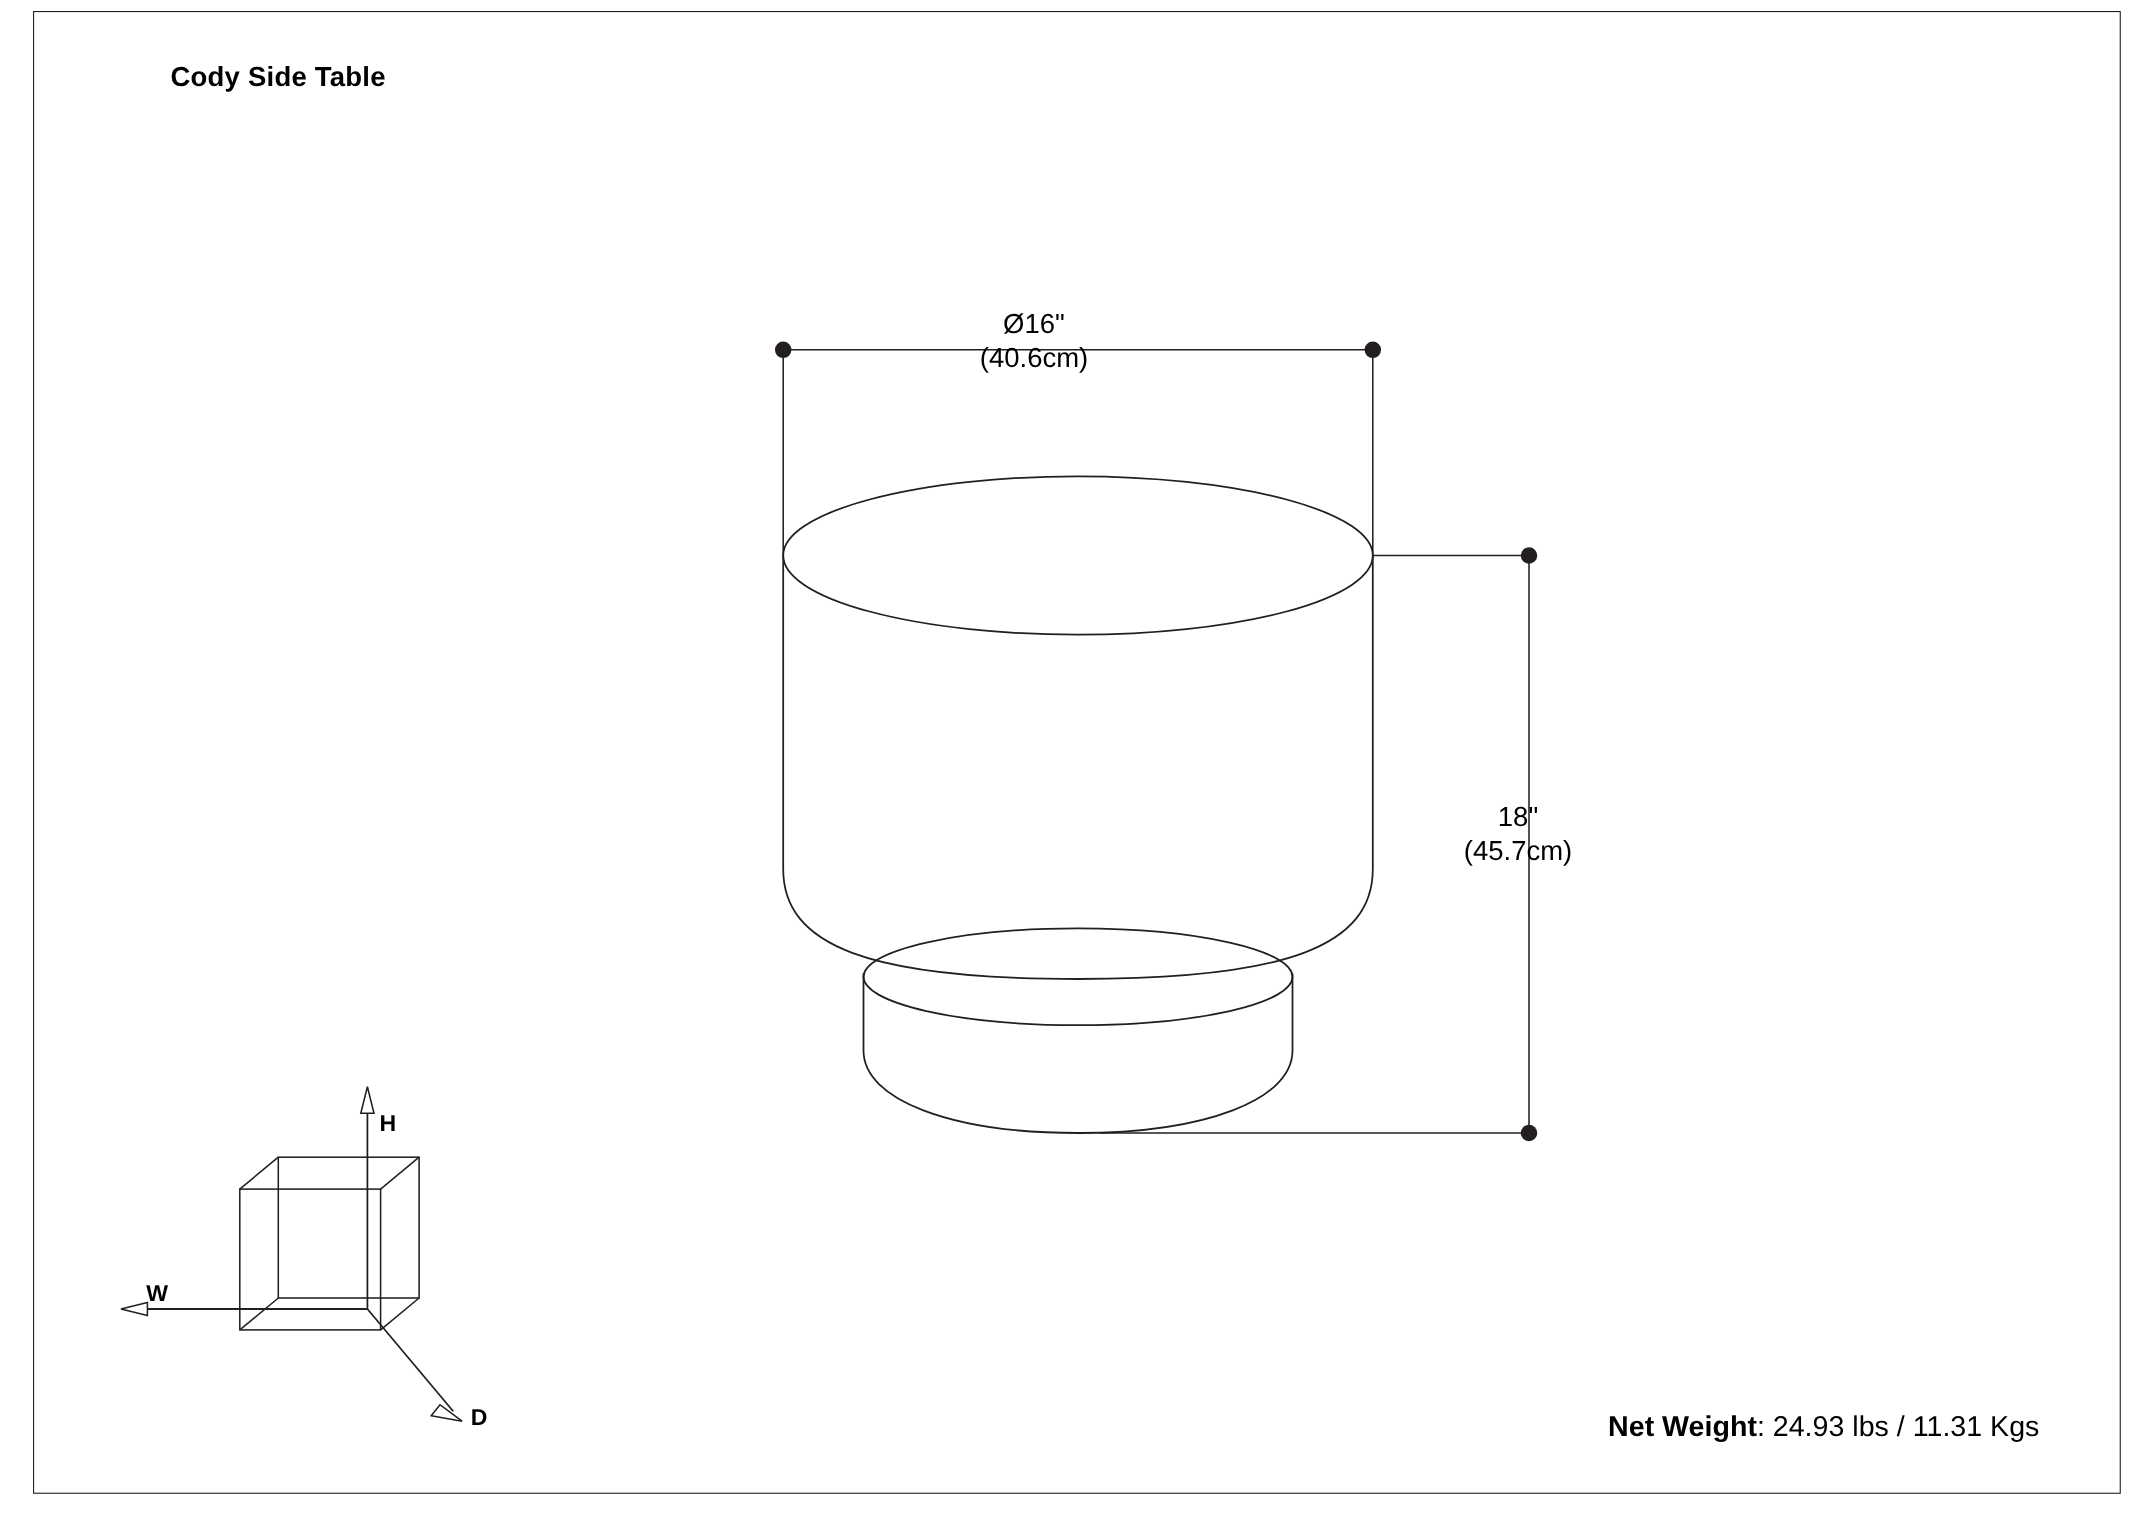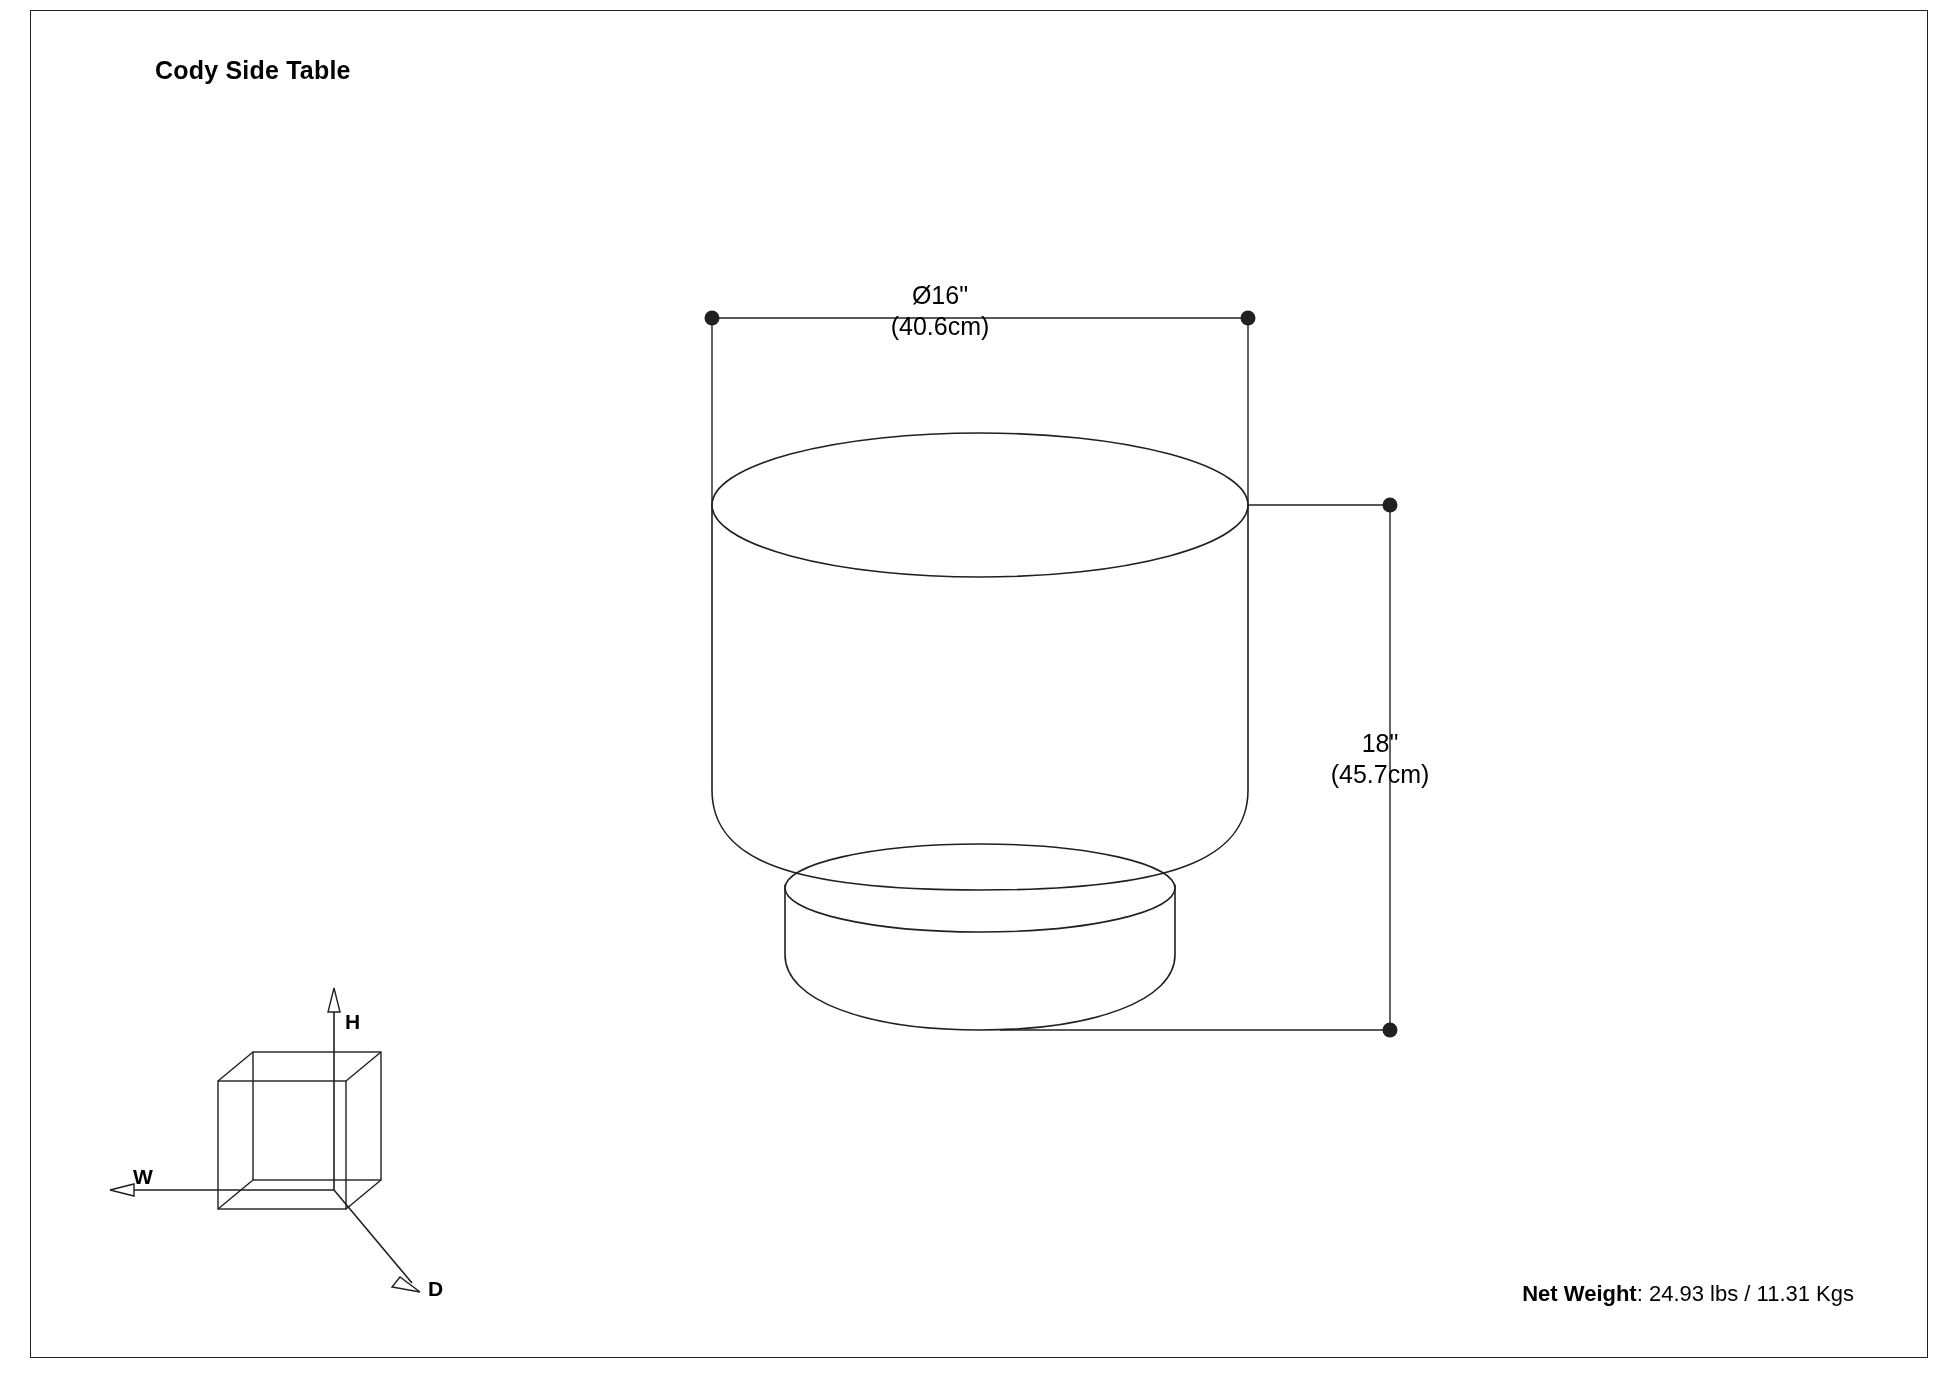--- a/index.html
+++ b/index.html
@@ -70,21 +70,21 @@
     font-weight: bold;
     white-space: nowrap;
   }
   #axis-h-label { left: 345px; top: 1010px; }
   #axis-w-label { left: 133px; top: 1165px; }
   #axis-d-label { left: 428px; top: 1277px; }
   #net-weight {
     position: absolute;
     right: 92px;
     top: 1281px;
-    font-size: 22px;
+    font-size: 26px;
     white-space: nowrap;
   }
   #net-weight .label { font-weight: bold; }
 </style>
 </head>
 <body>
 
 <div id="page">
 
   <div class="sheet-border"></div>

